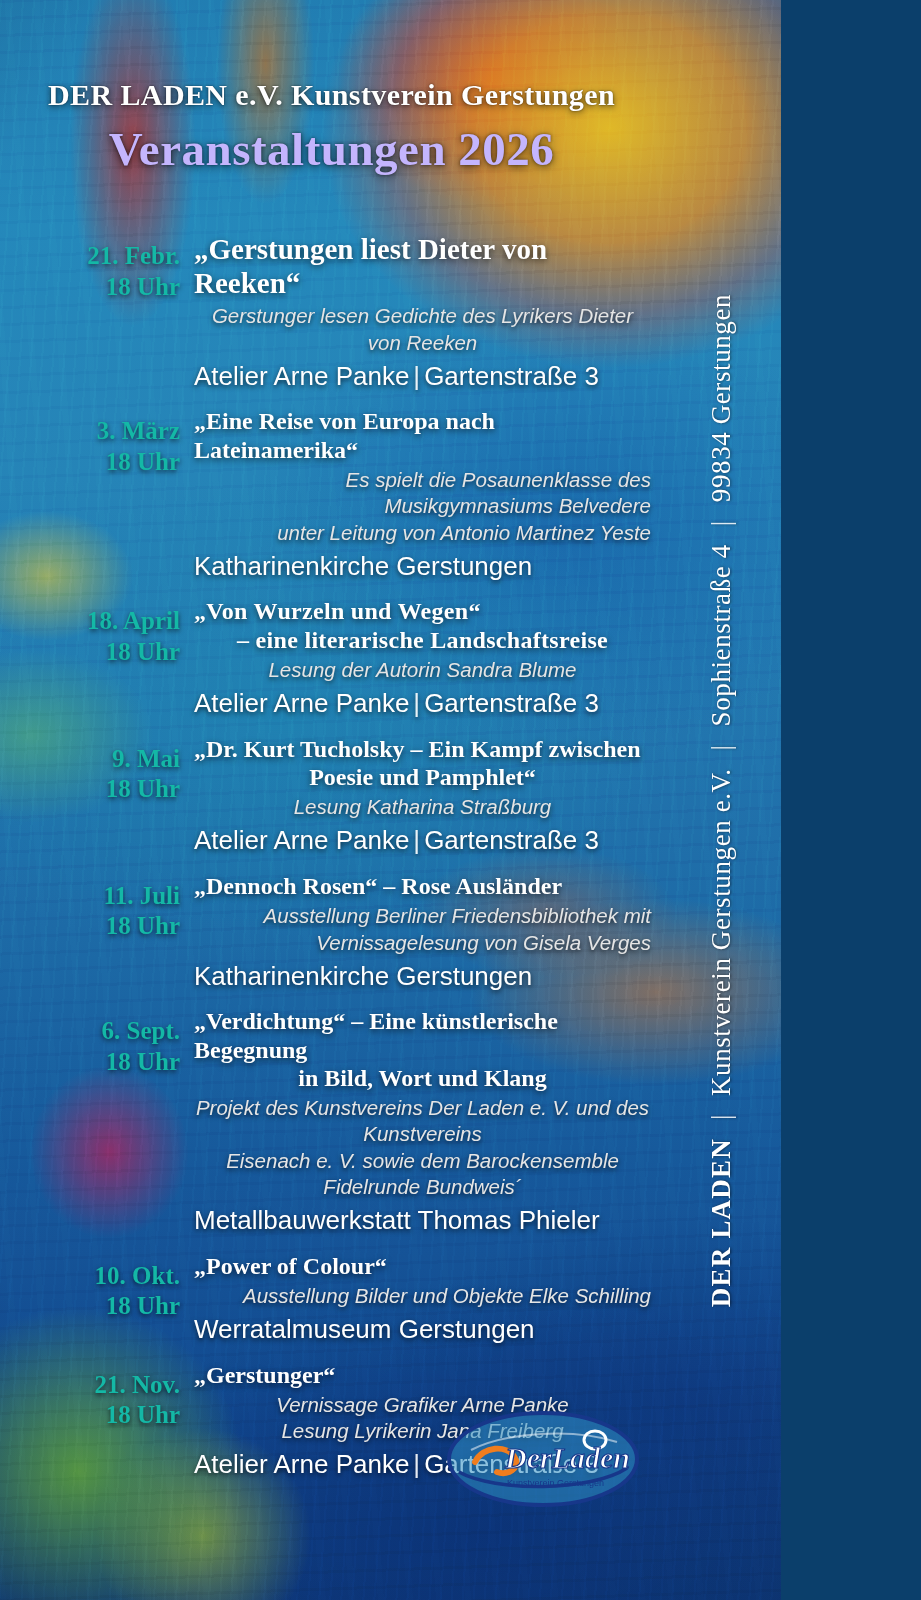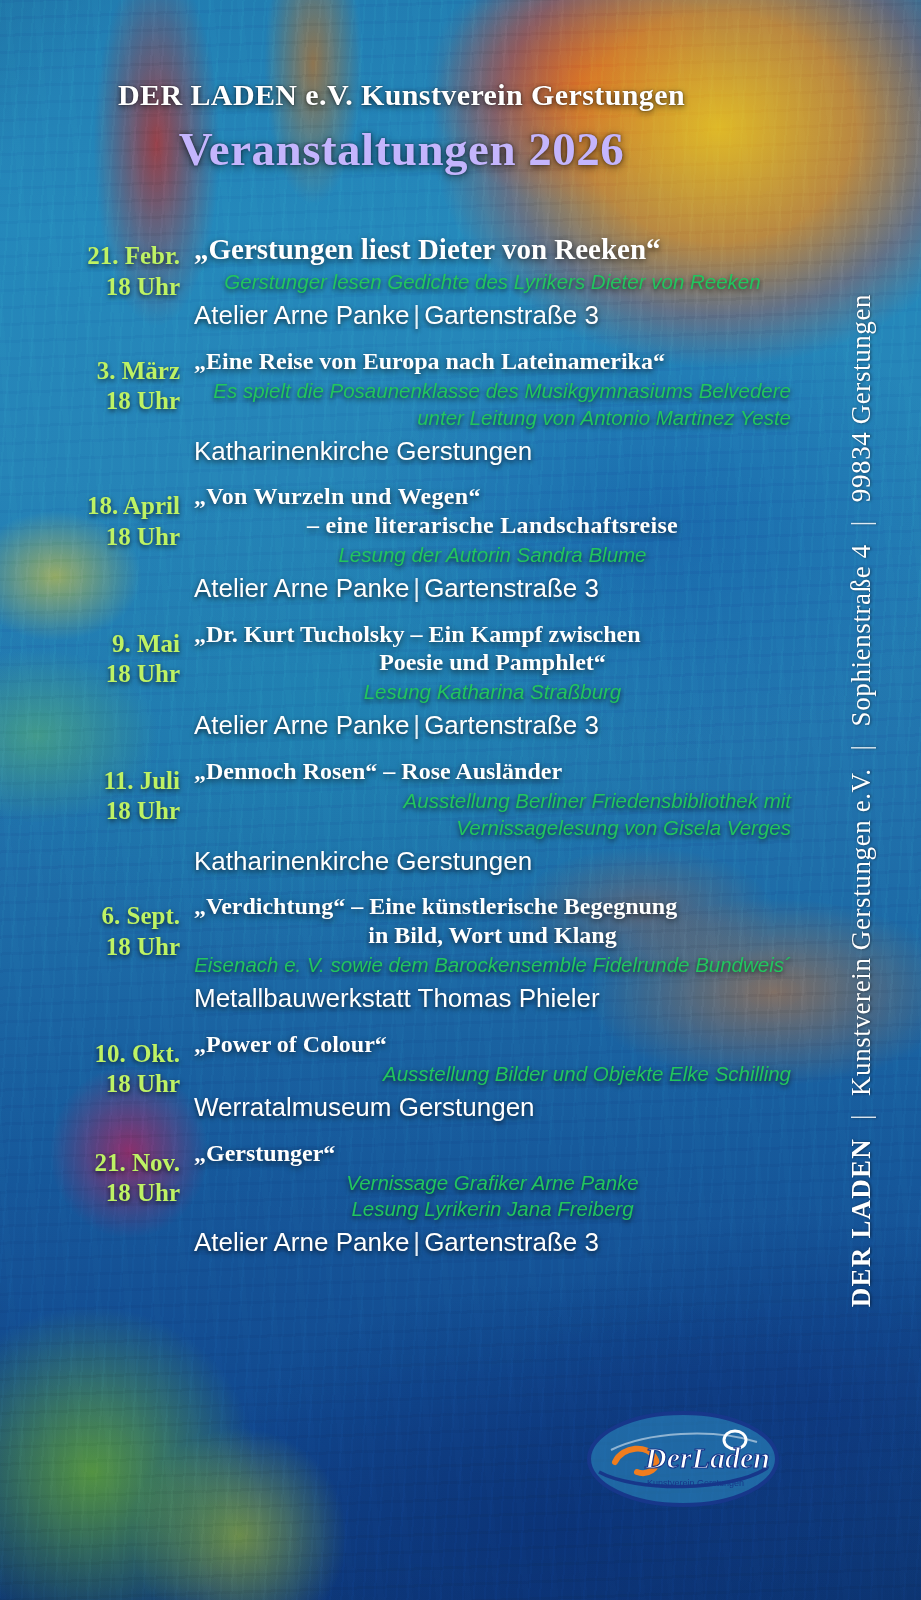--- a/index.html
+++ b/index.html
@@ -5,21 +5,21 @@
 <style>
   html,body{margin:0;padding:0;}
   body{
     width:921px;height:1600px;
     font-family:"Liberation Sans", sans-serif;
     overflow:hidden;
     background:#0b3f6b;
   }
   .poster{
     position:relative;
-    width:921px;height:1600px;
+    width:781px;height:1600px;
     overflow:hidden;
   }
   
   .bg{
     position:absolute;inset:0;
     background-color:#1a6fa8;
     background-image:
       
       radial-gradient(ellipse 360px 300px at 78% 8%, rgba(255,205,40,.95) 0%, rgba(255,150,30,.75) 38%, rgba(230,80,40,.35) 62%, rgba(230,80,40,0) 80%),
       radial-gradient(ellipse 220px 180px at 63% 5%, rgba(226,60,35,.75) 0%, rgba(226,60,35,0) 70%),
@@ -123,38 +123,38 @@
     display:flex;
     align-items:flex-start;
     margin-bottom:15px;
   }
   .when{
     width:150px;
     flex:0 0 150px;
     text-align:right;
     padding-right:14px;
     padding-top:9px;
-    color:#bef264;
+    color:#14b8a6;
     font-family:"Liberation Serif", serif;
     text-shadow:0 2px 5px rgba(0,0,0,.65);
   }
   .when .date{font-size:25px;font-weight:700;line-height:1.22;}
   .when .time{font-size:25px;font-weight:700;line-height:1.22;}
   .details{flex:1 1 auto;min-width:0;}
   .ev-title{
     color:#ffffff;
     font-family:"Liberation Serif", serif;
     font-size:24px;
     font-weight:700;
     line-height:1.18;
     text-shadow:0 2px 6px rgba(0,0,0,.65);
   }
   .ev-title .line2{display:block;}
   .ev-sub{
-    color:#22c55e;
+    color:#e5e5e5;
     font-family:"Liberation Sans", sans-serif;
     font-style:italic;
     font-size:20.5px;
     line-height:1.28;
     margin-top:3px;
     text-shadow:0 2px 5px rgba(0,0,0,.7);
   }
   .ev-sub .l{display:block;}
   .ev-venue{
     color:#ffffff;
@@ -289,20 +289,21 @@
       <div class="when">
         <div class="date">6. Sept.</div>
         <div class="time">18 Uhr</div>
       </div>
       <div class="details">
         <div class="ev-title al-l">
           <span>„Verdichtung“ – Eine künstlerische Begegnung</span>
           <span class="line2 al-c">in Bild, Wort und Klang</span>
         </div>
         <div class="ev-sub al-c">
+          <span class="l">Projekt des Kunstvereins Der Laden e. V. und des Kunstvereins</span>
           <span class="l">Eisenach e. V. sowie dem Barockensemble Fidelrunde Bundweis´</span>
         </div>
         <div class="ev-venue al-l">
           <span>Metallbauwerkstatt Thomas Phieler</span>
         </div>
       </div>
     </div>
 
     <div class="event e7">
       <div class="when">

